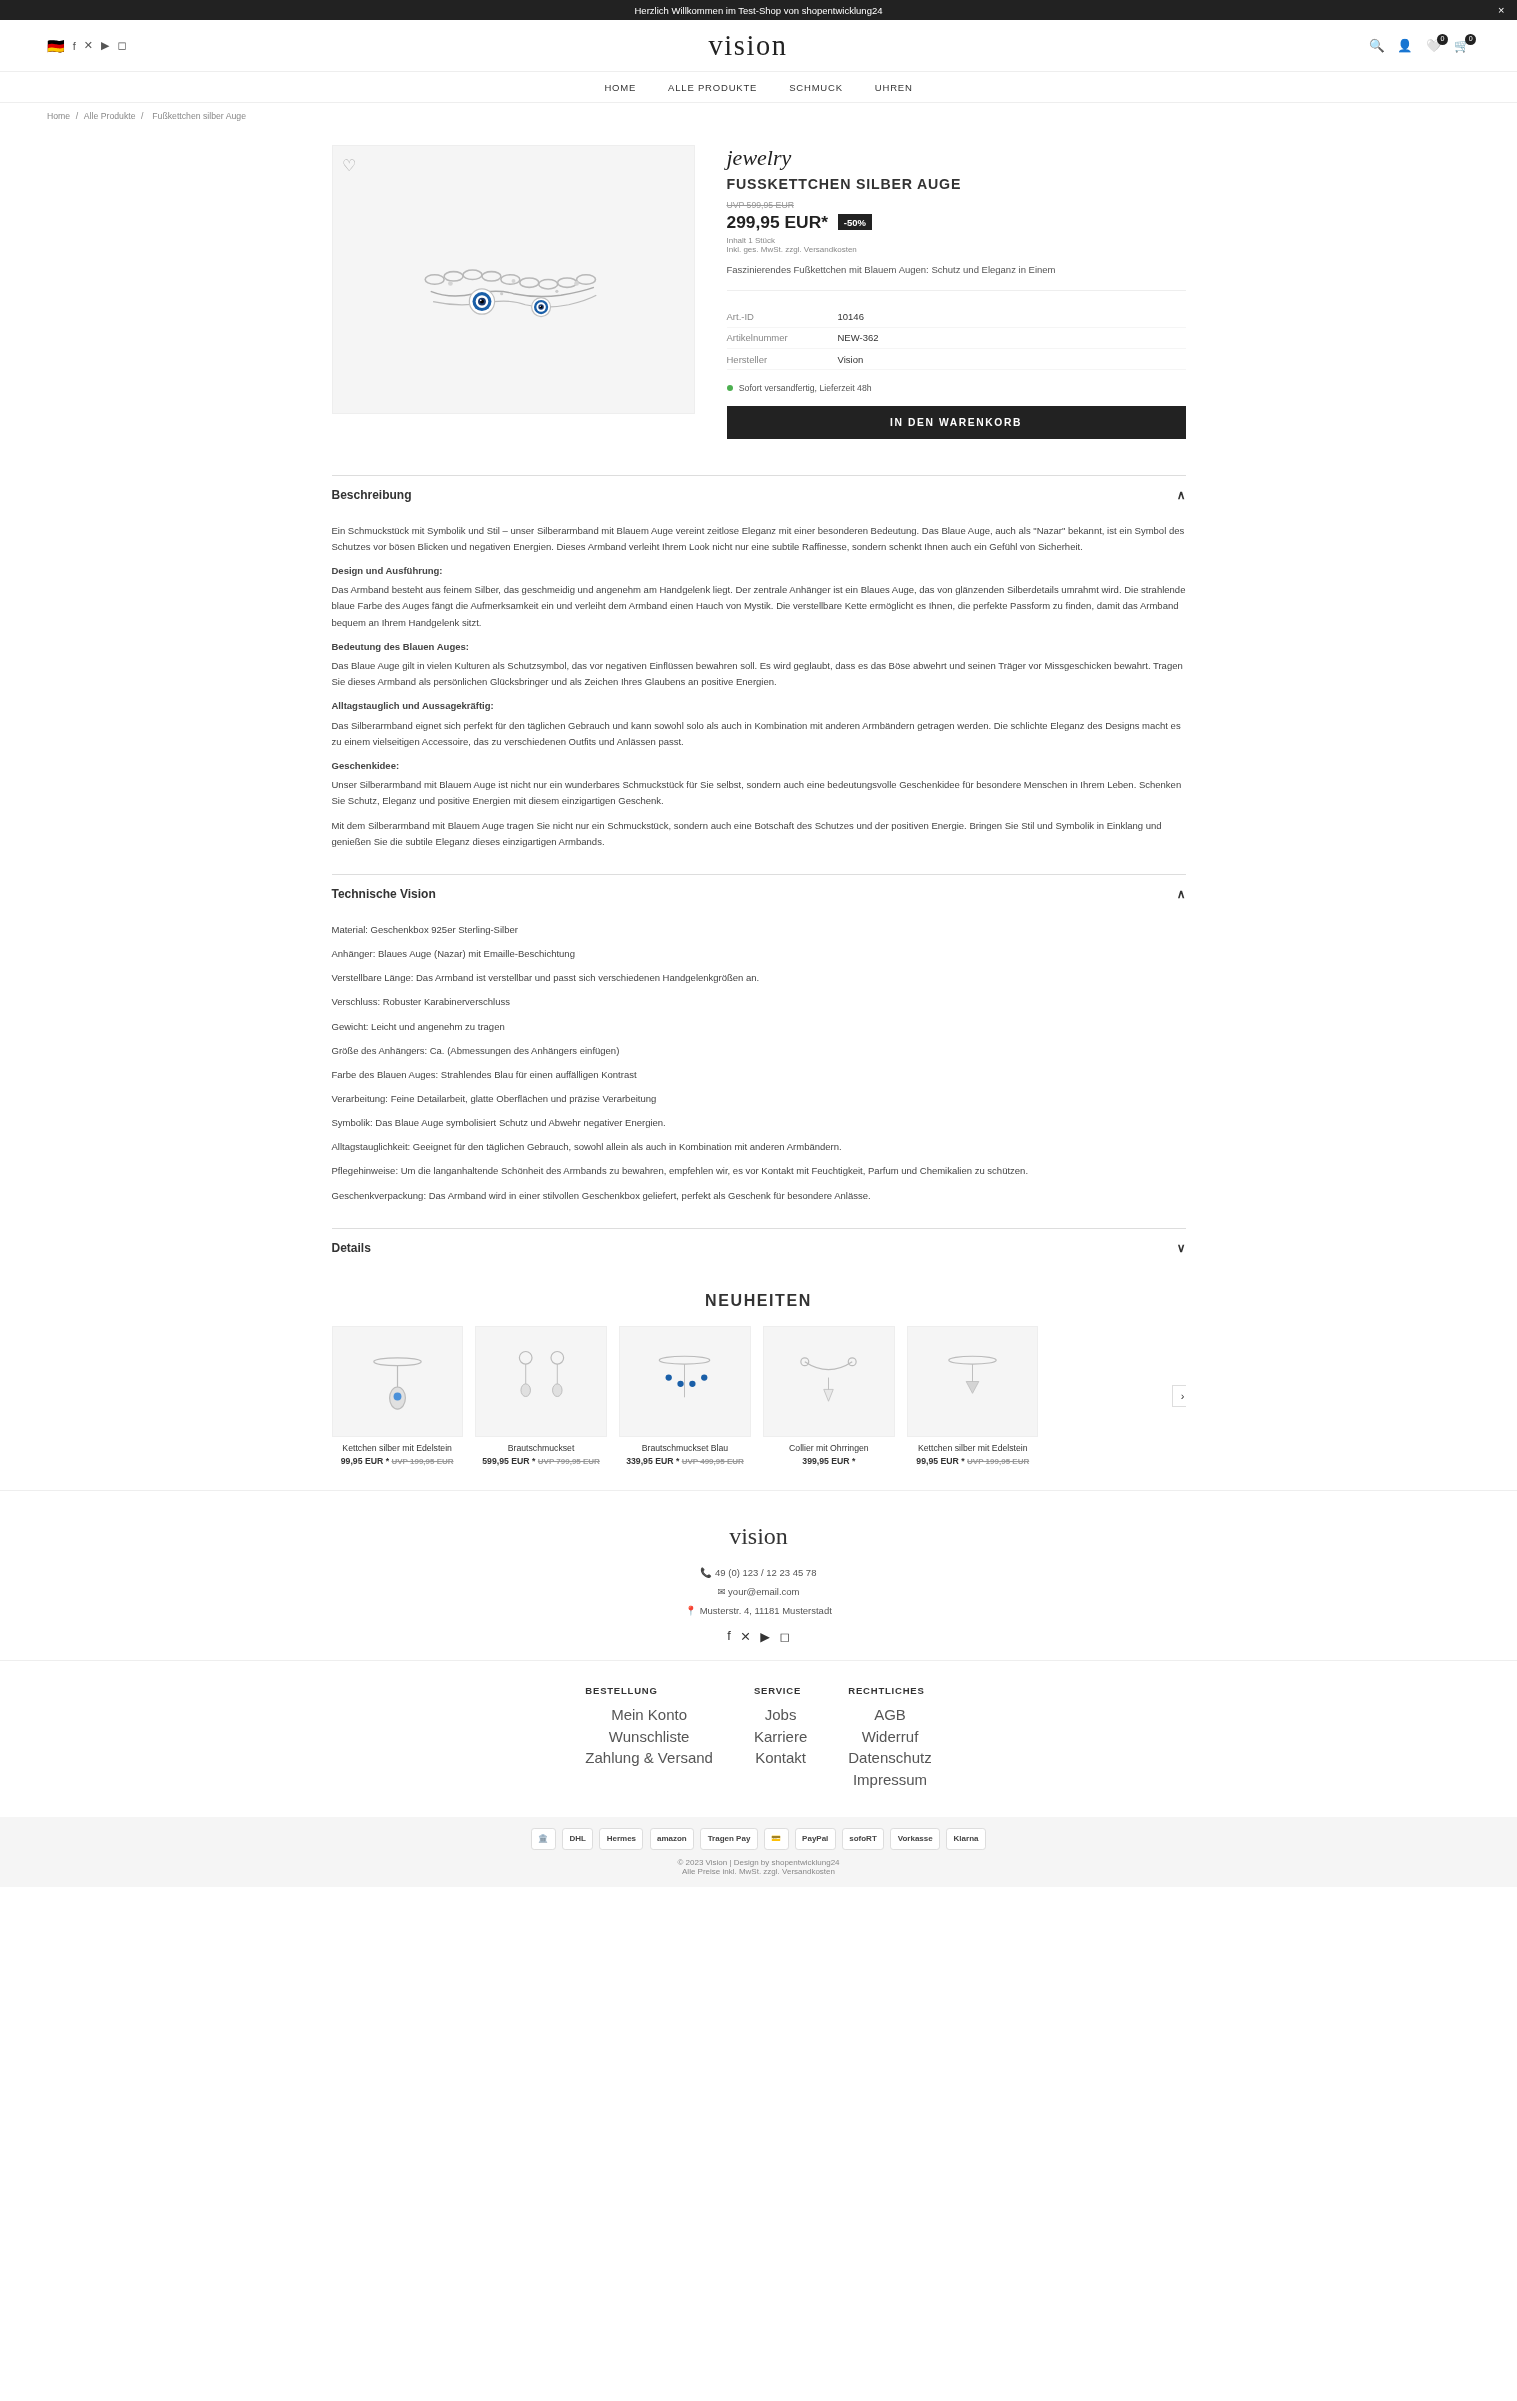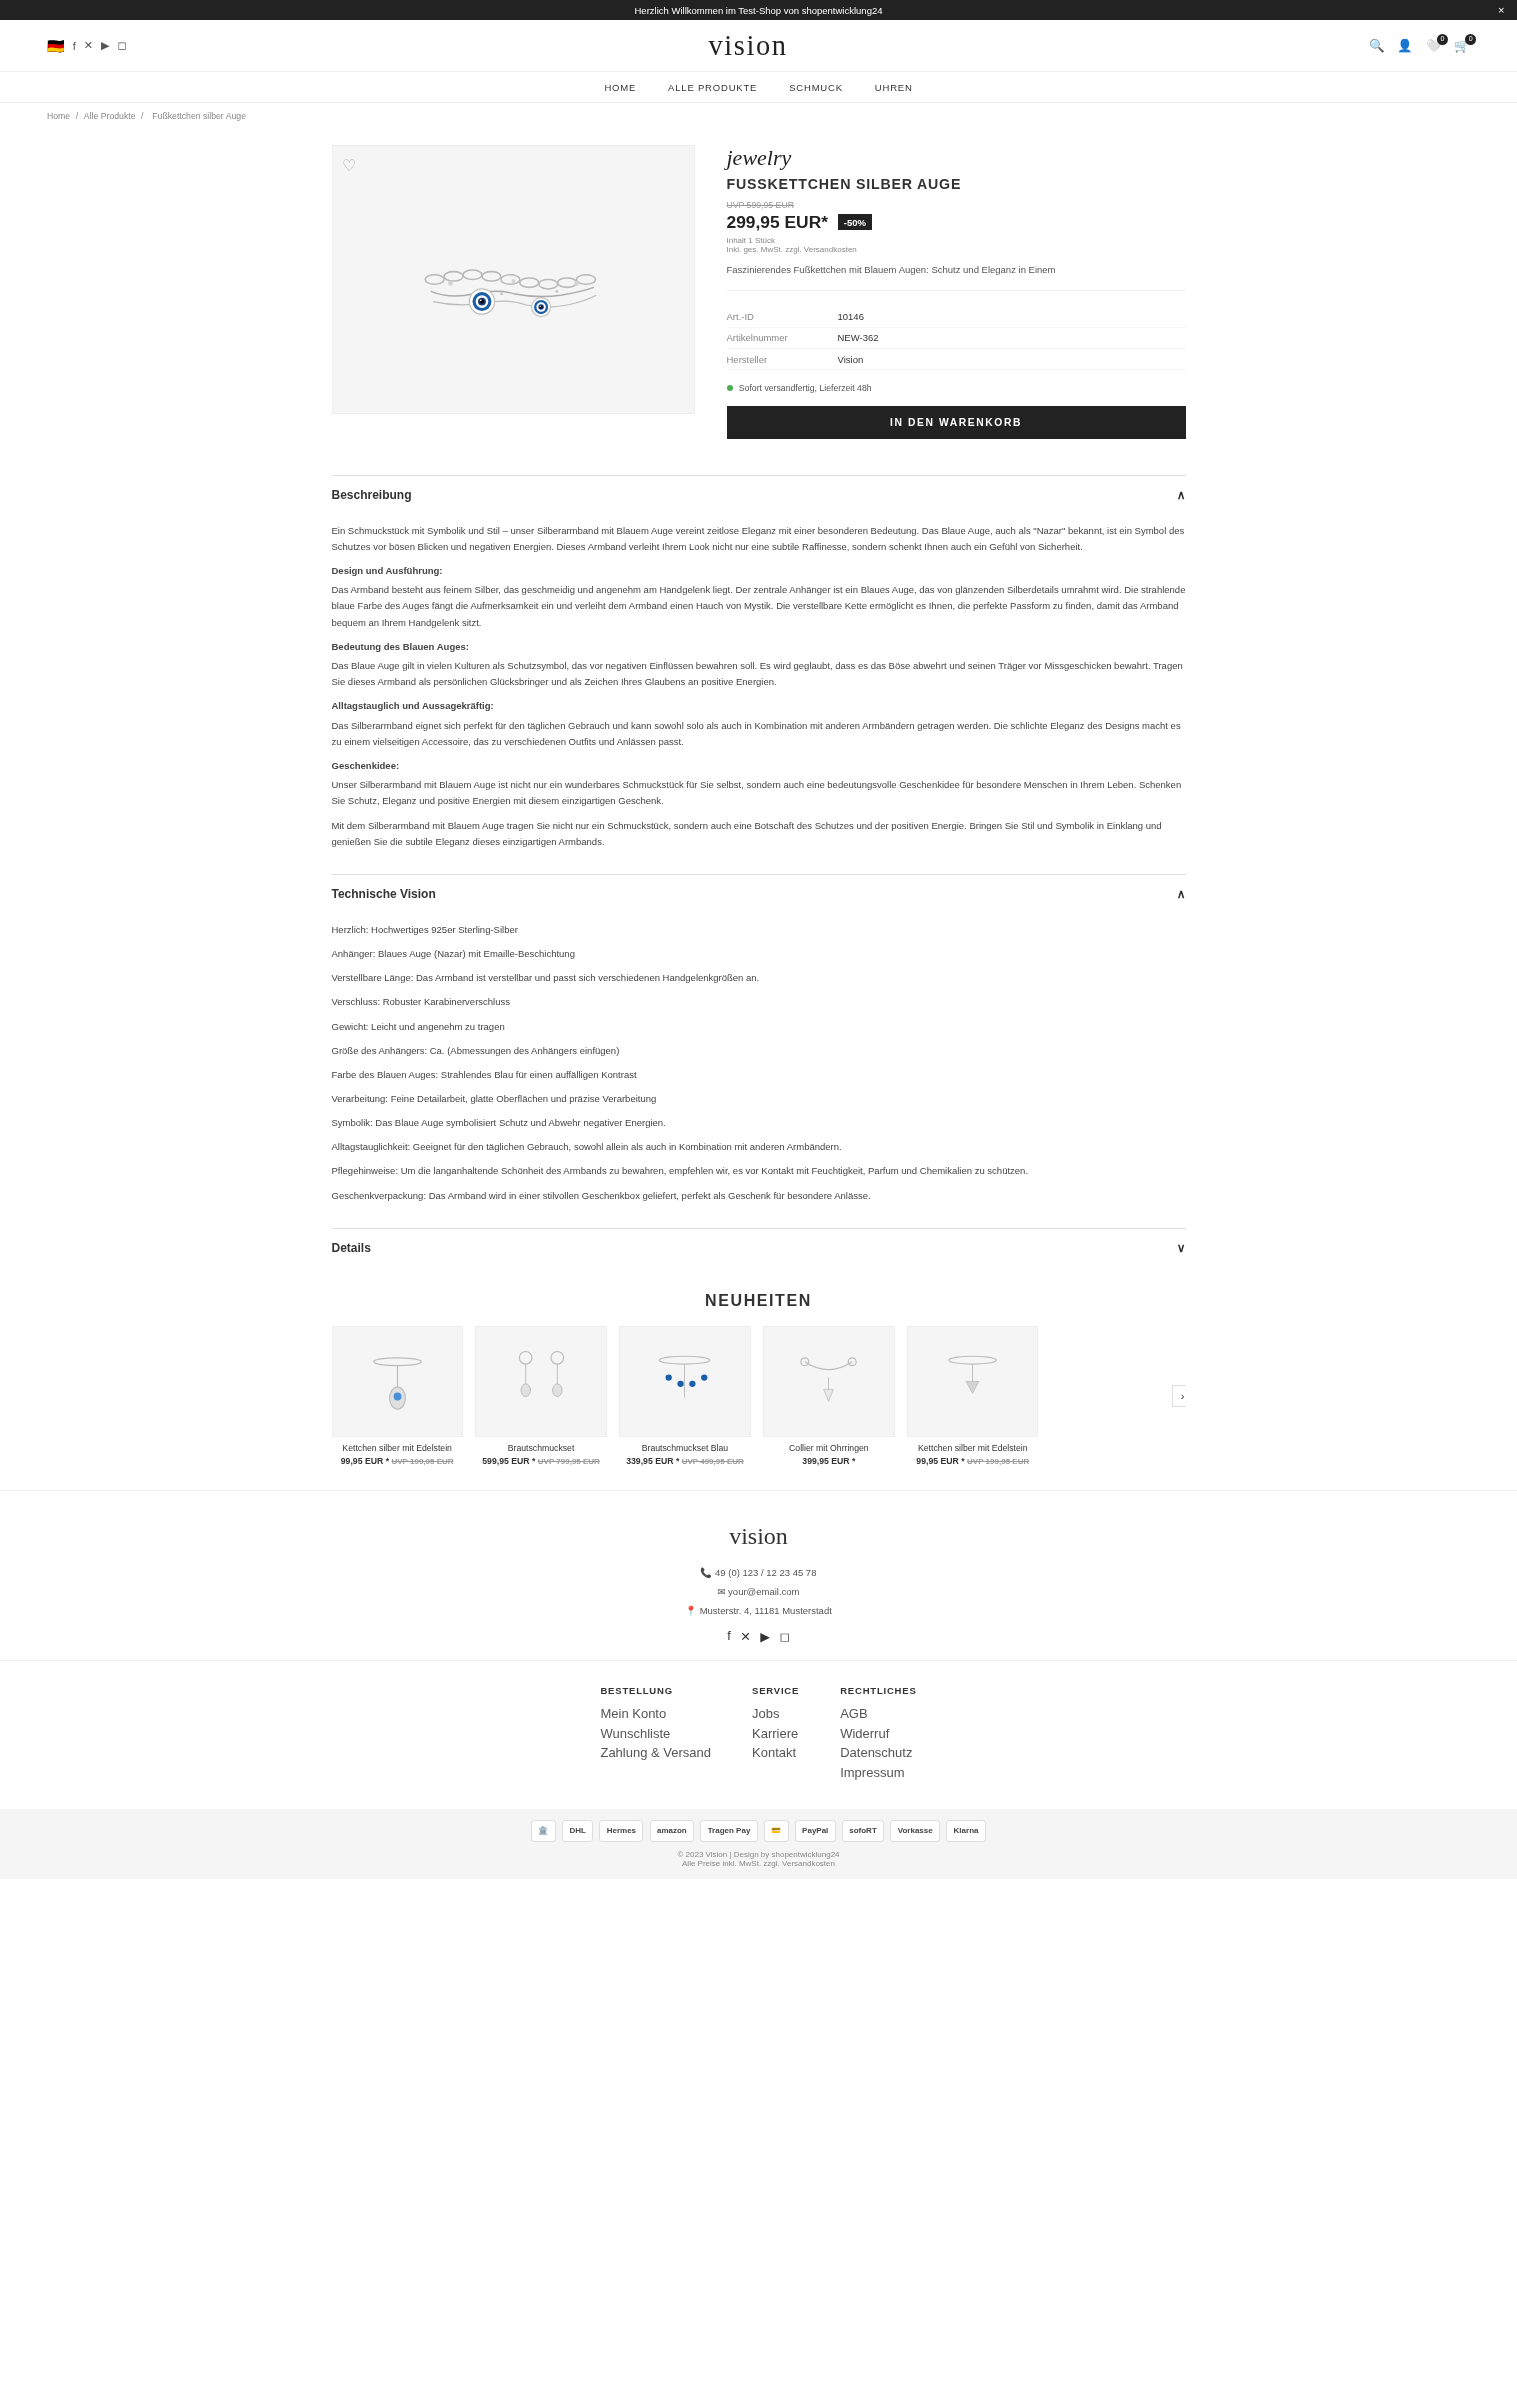--- a/index.html
+++ b/index.html
@@ -353,25 +353,26 @@
     }
     .footer-col h4 {
       font-size: 9.5px;
       font-weight: bold;
       text-transform: uppercase;
       letter-spacing: 0.8px;
       margin-bottom: 9.5px;
     }
     .footer-col a {
       display: block;
-      font-size: 13px;
+      font-size: 15px;
       color: #555;
       text-decoration: none;
       margin-bottom: 4.7px;
       cursor: pointer;
+      text-align: center;
     }
     .payment-bar {
       background: #f5f5f5;
       padding: 11px 47px;
       display: flex;
       flex-direction: column;
       align-items: center;
       gap: 8px;
     }
     .payment-icons {
@@ -551,21 +552,21 @@
     <strong>Geschenkidee:</strong>
     <p>Unser Silberarmband mit Blauem Auge ist nicht nur ein wunderbares Schmuckstück für Sie selbst, sondern auch eine bedeutungsvolle Geschenkidee für besondere Menschen in Ihrem Leben. Schenken Sie Schutz, Eleganz und positive Energien mit diesem einzigartigen Geschenk.</p>
     <p>Mit dem Silberarmband mit Blauem Auge tragen Sie nicht nur ein Schmuckstück, sondern auch eine Botschaft des Schutzes und der positiven Energie. Bringen Sie Stil und Symbolik in Einklang und genießen Sie die subtile Eleganz dieses einzigartigen Armbands.</p>
   </div>
 
   <div class="accordion-header">
     <span>Technische Vision</span>
     <span>∧</span>
   </div>
   <div class="accordion-content" id="technical-list">
-  <p>Herzlich: Hochwertiges 925er Sterling-Silber</p>
+  <p>Material: Geschenkbox 925er Sterling-Silber</p>
       <p>Anhänger: Blaues Auge (Nazar) mit Emaille-Beschichtung</p>
       <p>Verstellbare Länge: Das Armband ist verstellbar und passt sich verschiedenen Handgelenkgrößen an.</p>
       <p>Verschluss: Robuster Karabinerverschluss</p>
       <p>Gewicht: Leicht und angenehm zu tragen</p>
       <p>Größe des Anhängers: Ca. (Abmessungen des Anhängers einfügen)</p>
       <p>Farbe des Blauen Auges: Strahlendes Blau für einen auffälligen Kontrast</p>
       <p>Verarbeitung: Feine Detailarbeit, glatte Oberflächen und präzise Verarbeitung</p>
       <p>Symbolik: Das Blaue Auge symbolisiert Schutz und Abwehr negativer Energien.</p>
       <p>Alltagstauglichkeit: Geeignet für den täglichen Gebrauch, sowohl allein als auch in Kombination mit anderen Armbändern.</p>
       <p>Pflegehinweise: Um die langanhaltende Schönheit des Armbands zu bewahren, empfehlen wir, es vor Kontakt mit Feuchtigkeit, Parfum und Chemikalien zu schützen.</p>

